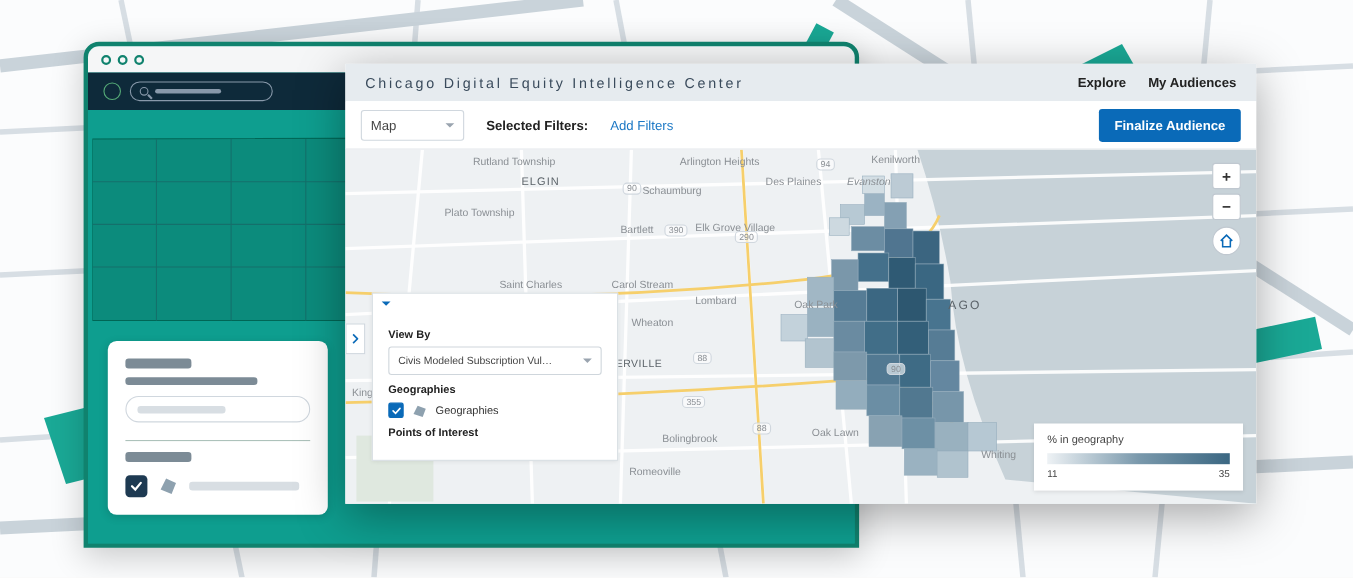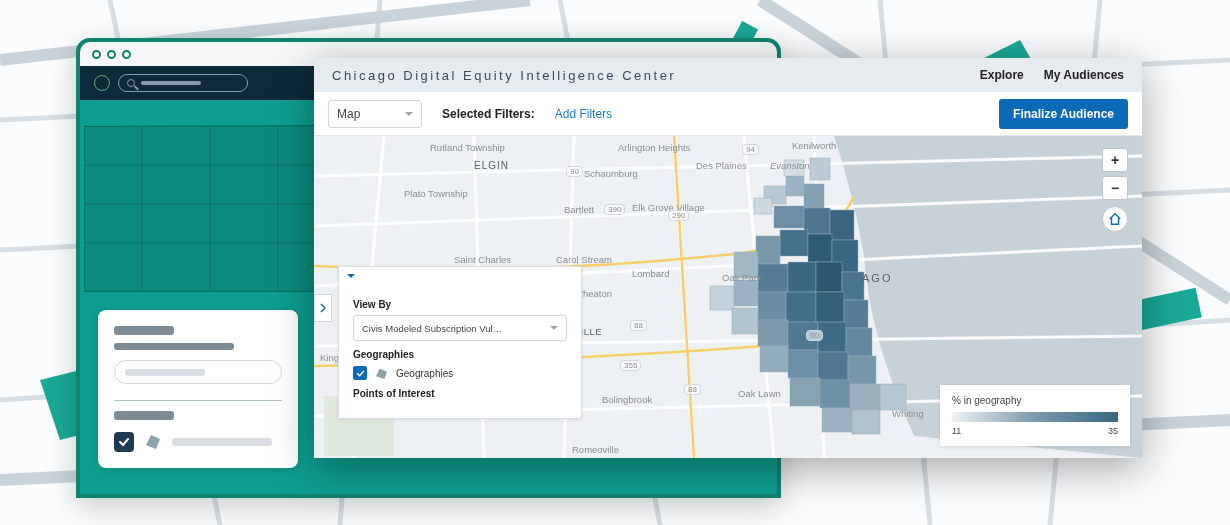--- a/index.html
+++ b/index.html
@@ -110,21 +110,21 @@
     .home-btn svg { width:14px; height:14px;}
 
     .side-toggle {
       position:absolute; top: 158px; left:0;
       width:18px; height:28px; background:#fff; border:1px solid #d0d7de;
       display:flex; align-items:center; justify-content:center; font-size:10px; color:#0a6ab8; cursor:pointer;
     }
 
     .control-panel {
       position:absolute; top: 130px; left: 24px;
-      width: 244px; background:#fff; border:1px solid #d8dee3;
+      width: 224px; background:#fff; border:1px solid #d8dee3;
       box-shadow: 0 1px 4px rgba(0,0,0,0.08);
     }
     .panel-head { height:18px; display:flex; align-items:center; padding:4px 8px;}
     .panel-head .caret-down { border-top-color:#0a6ab8;}
     .panel-body { padding: 6px 14px 14px 14px;}
     .section-label { font-size:10px; font-weight:700; color:#222; margin: 8px 0 5px 0;}
     .drop-field {
       width:100%; height:26px; border:1px solid #cfd6dc; border-radius:3px;
       display:flex; align-items:center; justify-content:space-between; padding:0 8px;
       font-size:9.5px; color:#444; cursor:pointer;
@@ -328,21 +328,21 @@
     <span class="map-label" style="top:216px;left:6px;">Kingston</span>
     <span class="map-label" style="top:32px;left:270px;">Schaumburg</span>
     <span class="map-label" style="top:6px;left:304px;">Arlington Heights</span>
     <span class="map-label" style="top:24px;left:382px;">Des Plaines</span>
     <span class="map-label" style="top:66px;left:318px;">Elk Grove Village</span>
     <span class="map-label" style="top:68px;left:250px;">Bartlett</span>
     <span class="map-label" style="top:152px;left:260px;">Wheaton</span>
     <span class="map-label" style="top:118px;left:242px;">Carol Stream</span>
     <span class="map-label" style="top:132px;left:318px;">Lombard</span>
     <span class="map-label" style="top:258px;left:288px;">Bolingbrook</span>
-    <span class="map-label" style="top:308px;left:258px;text-align:right;">Romeoville</span>
+    <span class="map-label" style="top:288px;left:258px;text-align:right;">Romeoville</span>
     <span class="map-label" style="top:136px;left:408px;">Oak Park</span>
     <span class="map-label" style="top:252px;left:424px;">Oak Lawn</span>
     <span class="map-label" style="top:24px;left:456px;font-style:italic;">Evanston</span>
     <span class="map-label" style="top:4px;left:478px;">Kenilworth</span>
     <span class="map-label" style="top:272px;left:578px;">Whiting</span>
     <span class="map-label dark" style="top:136px;left:548px;letter-spacing:2px;font-size:11px;">AGO</span>
 
     <span class="road-shield" style="top:68px;left:290px;">390</span>
     <span class="road-shield" style="top:74px;left:354px;">290</span>
     <span class="road-shield" style="top:30px;left:252px;">90</span>

